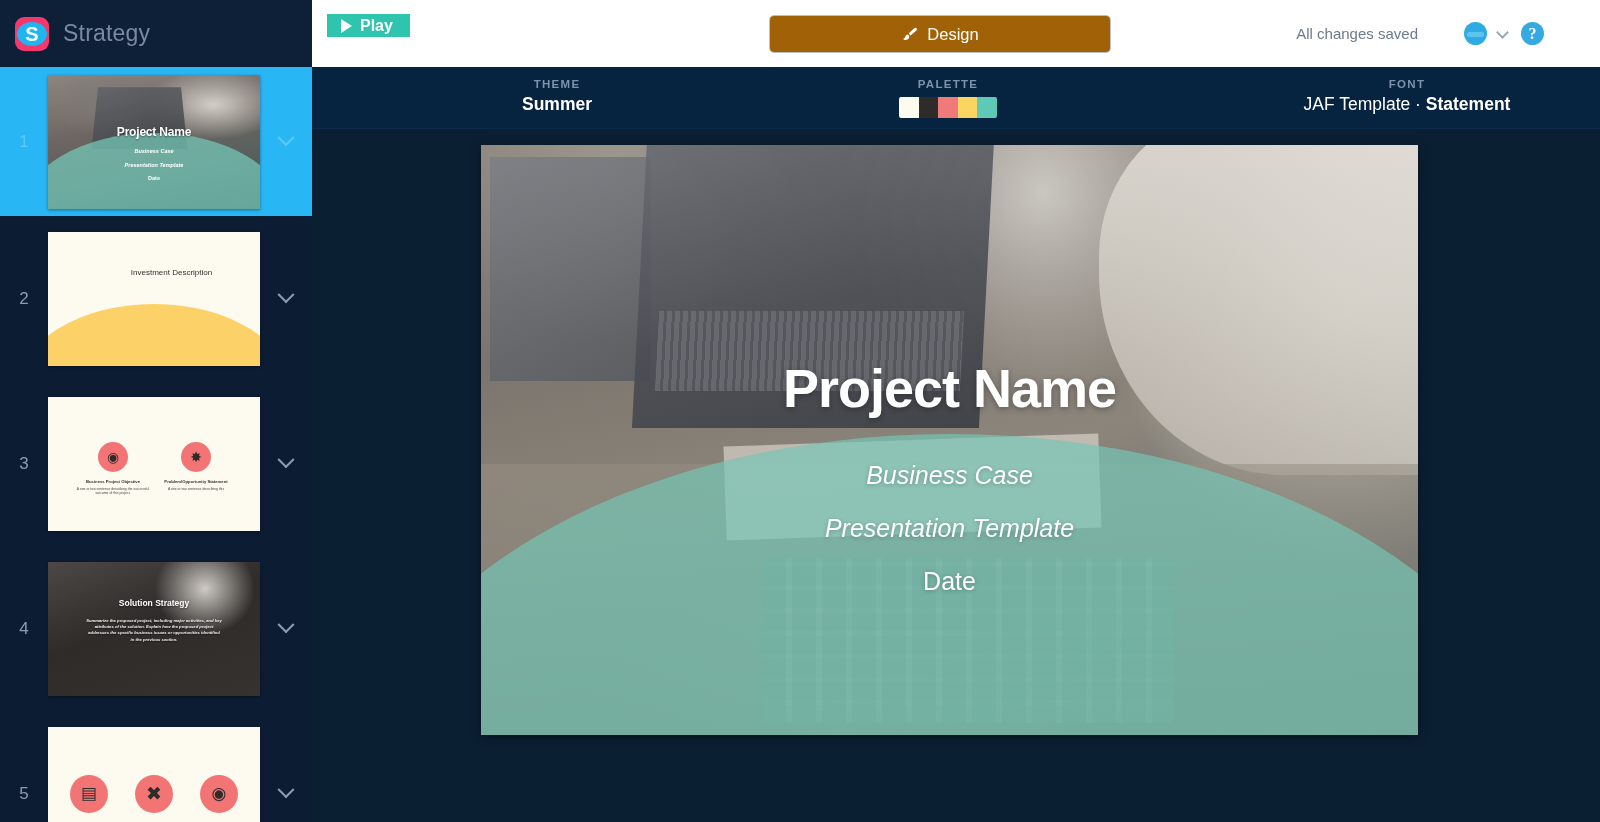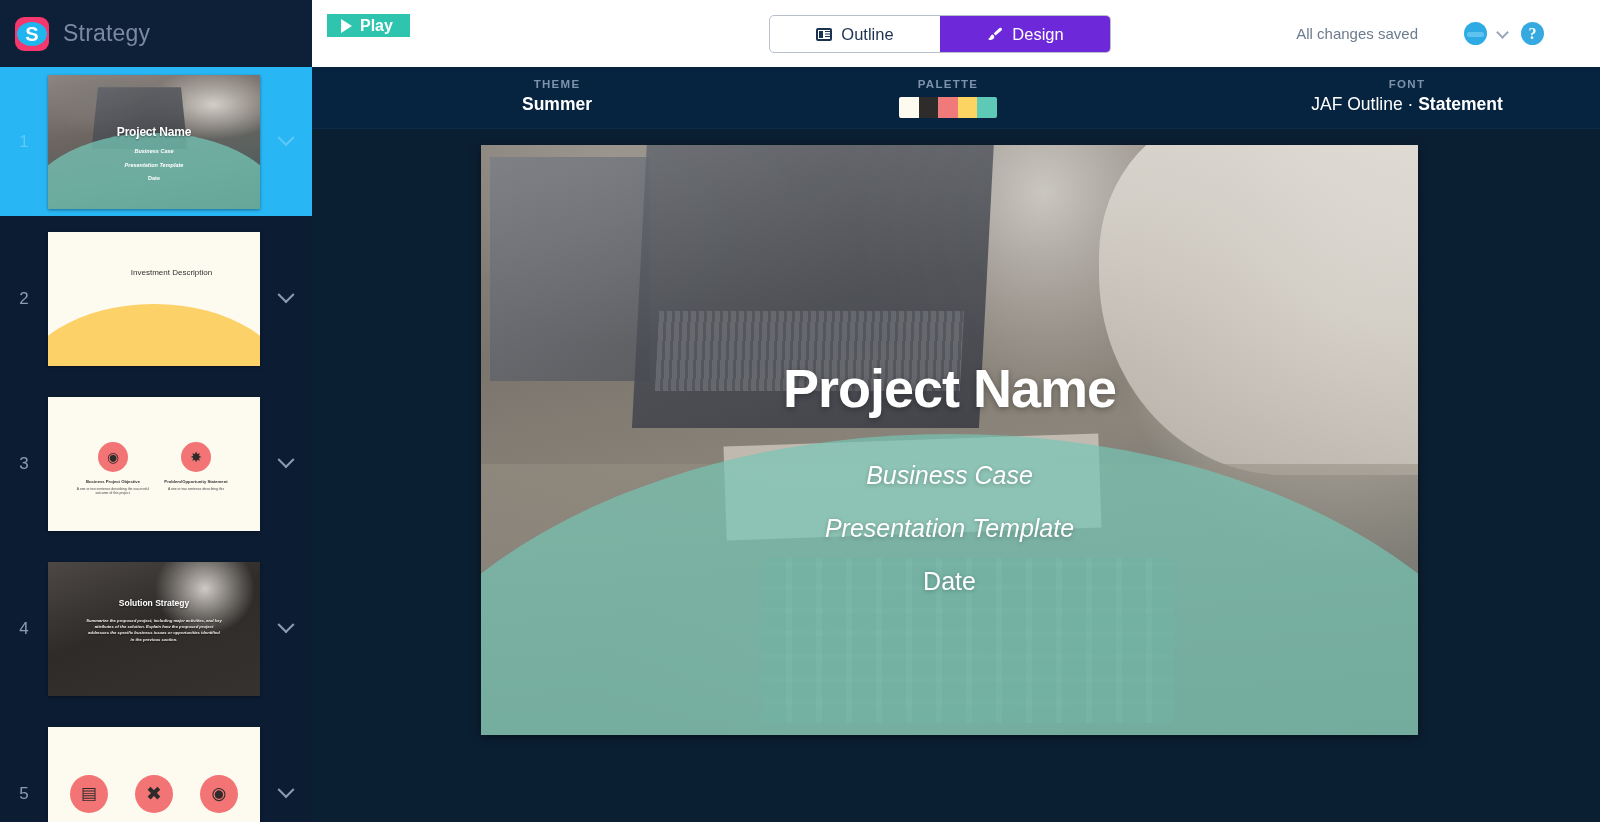--- a/index.html
+++ b/index.html
@@ -78,21 +78,21 @@
   }
   .seg {
     flex: 1;
     display: flex; align-items: center; justify-content: center;
     gap: 9px;
     font-size: 16.5px;
     cursor: pointer;
     color: #1c3350;
     font-family: "Liberation Sans", sans-serif;
   }
-  .seg.active { background: #6d28d9; color: #fff; }
+  .seg.active { background: #a16207; color: #fff; }
   .outline-ico {
     width: 16px; height: 13px;
     border: 2px solid #1c3350;
     border-radius: 2px;
     position: relative;
   }
   .outline-ico:before {
     content:""; position:absolute; left:1px; top:1px;
     width:4px; height:7px; background:#1c3350;
   }
@@ -399,24 +399,20 @@
     </div>
     <div class="logo-text">Strategy</div>
   </div>
 
   <button class="play-btn">
     <span class="play-tri"></span>
     <span>Play</span>
   </button>
 
   <div class="segmented">
-    <div class="seg">
-      <span class="outline-ico"></span>
-      <span>Outline</span>
-    </div>
     <div class="seg active">
       <span class="brush-ico">
         <svg width="17" height="15" viewBox="0 0 17 15">
           <path d="M15.5 1.2c-.6-.7-1.6-.5-2.3.1L7.6 6.6l1.9 2 5.7-4.9c.7-.6 1-1.8.3-2.5z" fill="#fff"></path>
           <path d="M6.6 7.5c-1 .2-1.9 1-2.2 2.1-.2.9-.8 1.6-1.7 1.9-.6.2-.6.5 0 .9 1.5.9 3.6.7 4.8-.6 1-1.1 1-2.6.2-3.6l-1.1-.7z" fill="#fff"></path>
         </svg>
       </span>
       <span>Design</span>
     </div>
   </div>
@@ -440,21 +436,21 @@
       <div class="swatch" style="background: rgb(253, 250, 240);"></div>
       <div class="swatch" style="background: rgb(46, 44, 43);"></div>
       <div class="swatch" style="background: rgb(240, 122, 122);"></div>
       <div class="swatch" style="background: rgb(252, 212, 98);"></div>
       <div class="swatch" style="background: rgb(95, 201, 183);"></div>
     </div>
   </div>
 
   <div class="tb-group tb-font">
     <div class="tb-label">FONT</div>
-    <div class="tb-value"><span class="light">JAF Outline · </span><span>Statement</span></div>
+    <div class="tb-value"><span class="light">JAF Template · </span><span>Statement</span></div>
   </div>
 </div>
 
 <div class="sidebar">
 
   <div class="slide-row selected" style="height:149px;">
     <div class="slide-num">1</div>
     <div class="thumb">
       <div class="t1-bg"></div>
       <div class="t1-lap"></div>

